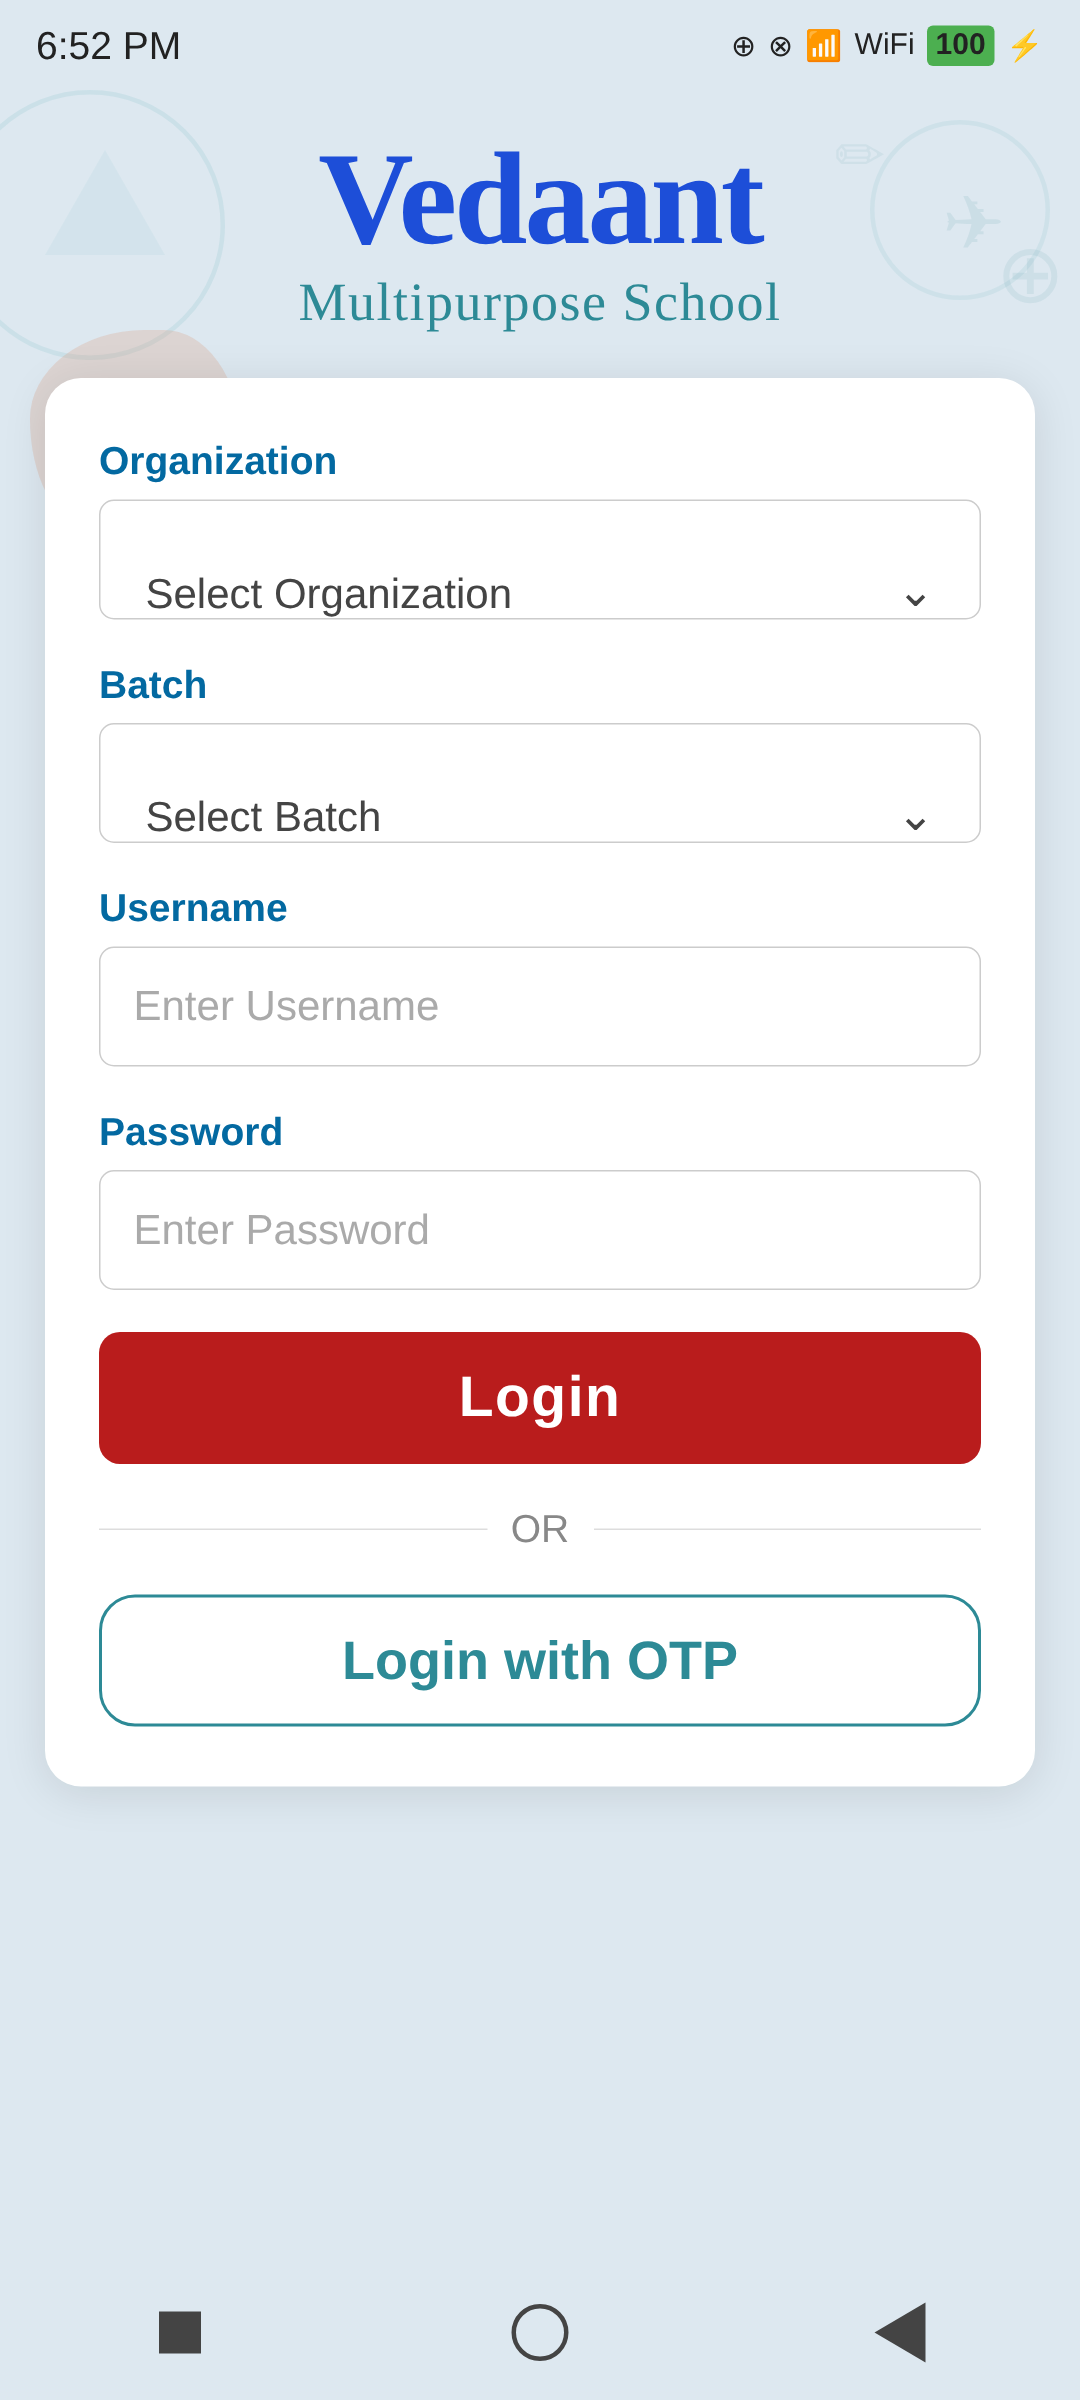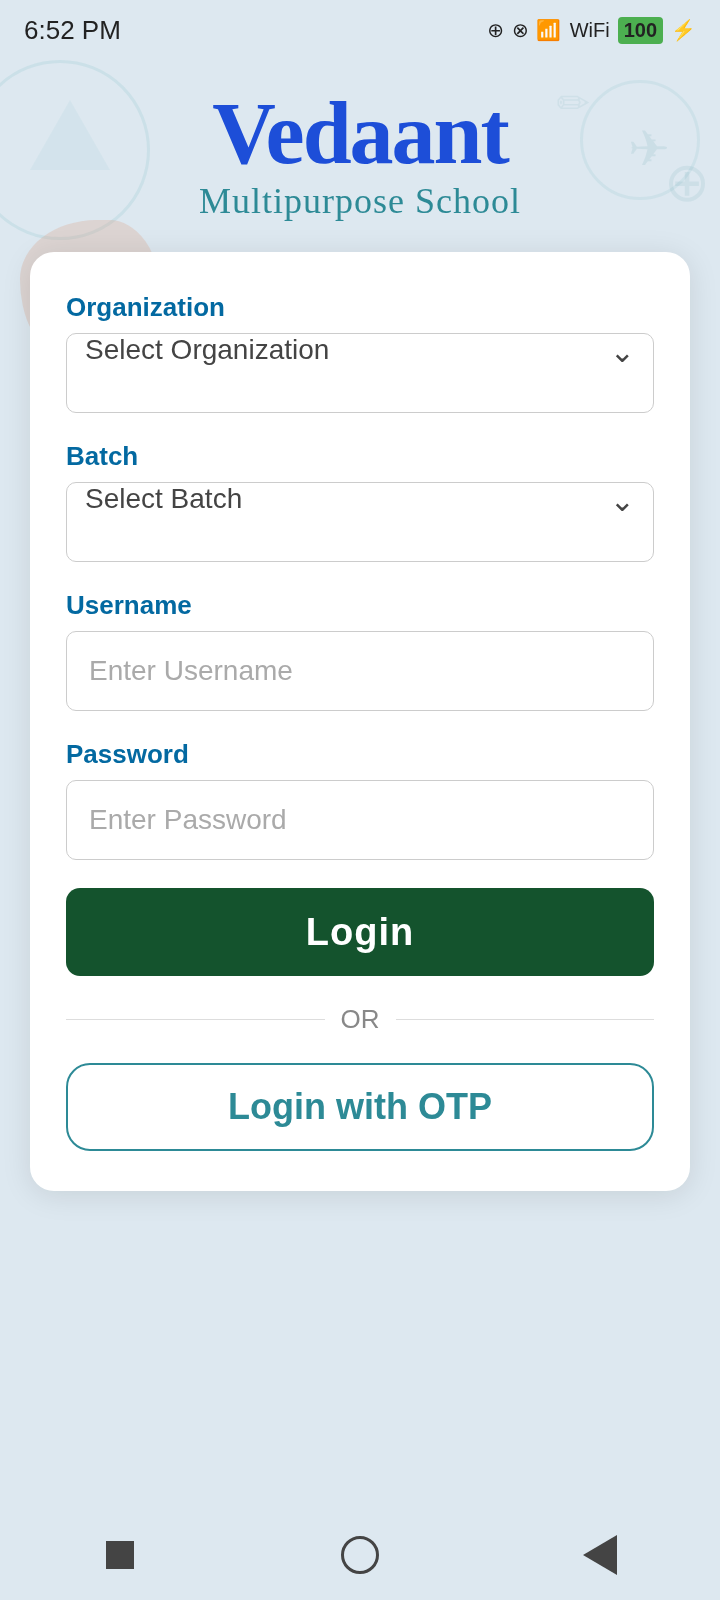--- a/index.html
+++ b/index.html
@@ -184,23 +184,23 @@
       display: block;
     }
 
     
     .dropdown {
       width: 100%;
       height: 80px;
       border: 1.5px solid #ccc;
       border-radius: 10px;
       display: flex;
-      align-items: flex-start;
+      align-items: flex-end;
       justify-content: space-between;
-      padding: 0 18px;
+      padding: 0 30px;
       cursor: pointer;
       background: white;
     }
 
     .dropdown-text {
       font-size: 28px;
       color: #444;
     }
 
     .dropdown-icon {
@@ -237,21 +237,21 @@
       color: #2d8a96;
       font-weight: 500;
       text-decoration: none;
       cursor: pointer;
     }
 
     
     .login-btn {
       width: 100%;
       height: 88px;
-      background: #14532d;
+      background: #b91c1c;
       border: none;
       border-radius: 14px;
       color: white;
       font-size: 38px;
       font-weight: 600;
       cursor: pointer;
       letter-spacing: 1px;
     }
 
     

